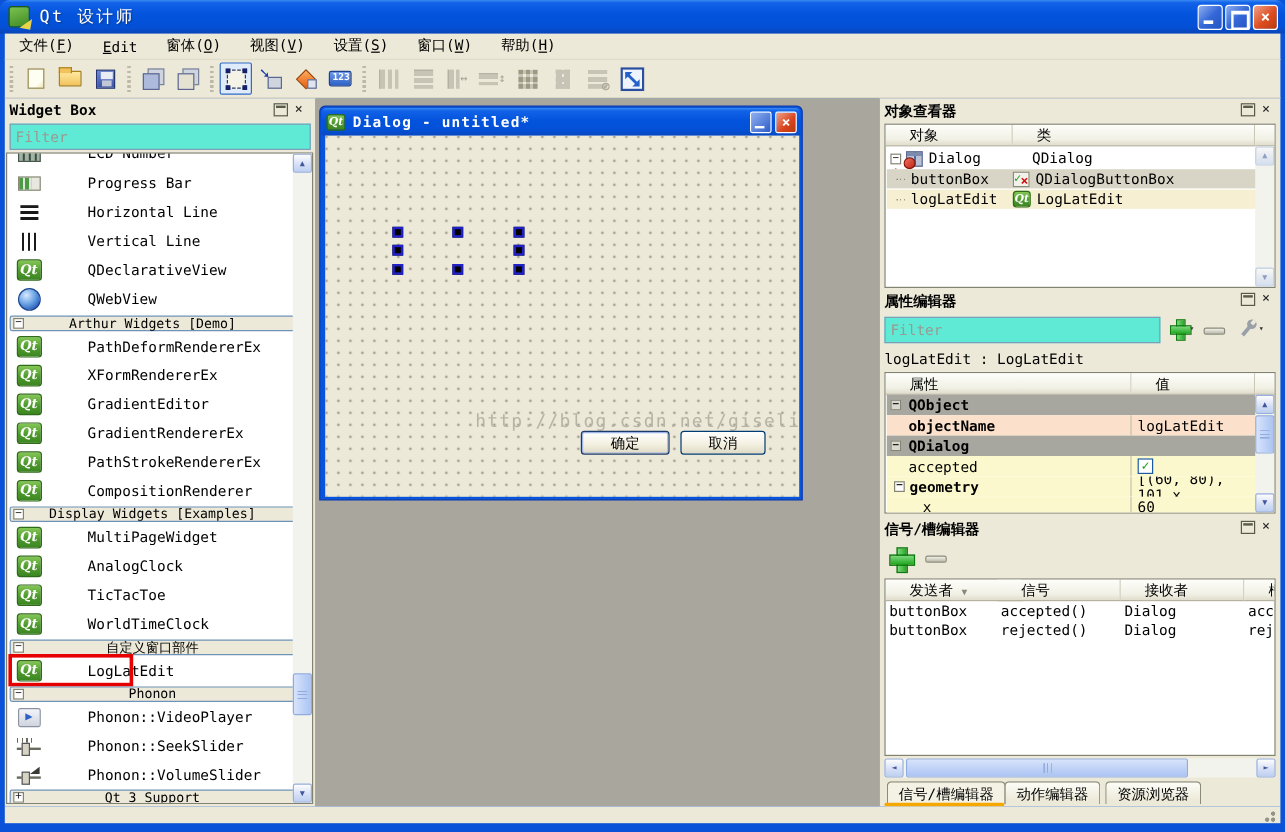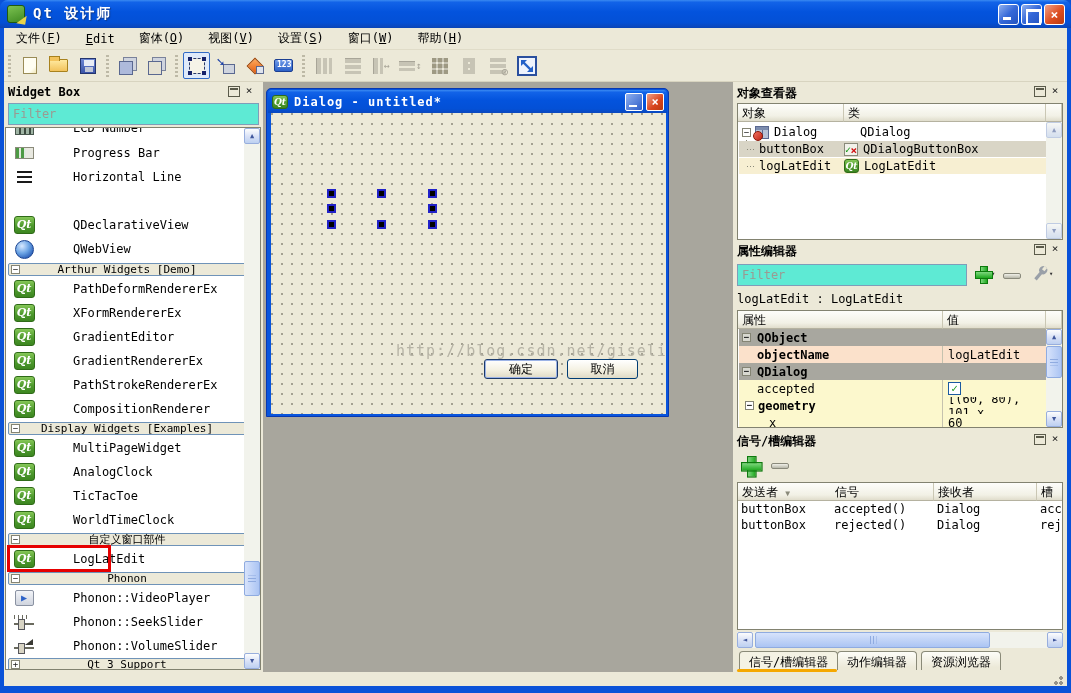--- a/index.html
+++ b/index.html
@@ -16,21 +16,21 @@
   #titlebar {
     left:0; top:0; width:1071px; height:28px;
     border-radius:8px 8px 0 0;
     background:linear-gradient(180deg,#3a8af2 0%,#1263e8 8%,#0353dd 42%,#0350d6 80%,#0a47bd 96%,#0845b5 100%);
     display:flex; align-items:center;
   }
   #app-icon { width:18px; height:18px; margin-left:7px;
     background:linear-gradient(160deg,#7cc251,#3f8a22); border:1px solid #1f5a10; border-radius:3px; position:relative;}
   #app-icon::after { content:""; position:absolute; right:-2px; bottom:-2px; width:0; height:0;
     border-left:9px solid transparent; border-bottom:9px solid #e8d44a; transform:rotate(10deg);}
-  #title-text { color:#fff; font-weight:bold; font-size:14px; margin-left:8px; text-shadow:1px 1px 1px #123a8a; letter-spacing:2px;}
+  #title-text { color:#fff; font-weight:normal; font-size:14px; margin-left:8px; text-shadow:1px 1px 1px #123a8a; letter-spacing:2px;}
   .wbtns { position:absolute; right:6px; top:4px; display:flex; gap:2px; }
   .wbtn { width:21px; height:21px; border:1px solid #fff; border-radius:3px; color:#fff;
     background:linear-gradient(135deg,#8fb0ef 0%,#3568d8 50%,#2454c0 100%);
     font-size:11px; line-height:19px; text-align:center; position:relative;}
   .wbtn.close { background:linear-gradient(135deg,#f0a188 0%,#dd4d20 55%,#b93a10 100%); font-weight:bold; font-size:13px;}
   .wbtn.min::after{ content:""; position:absolute; left:4px; bottom:4px; width:8px; height:3px; background:#fff;}
   .wbtn.max::after{ content:""; position:absolute; left:4px; top:4px; width:11px; height:11px; border:2px solid #fff; border-top-width:3px;}
 
   
   #menubar { left:4px; top:28px; width:1063px; height:22px; background:#ece9d8;
@@ -128,21 +128,21 @@
   .sb-btn { position:absolute; width:16px; height:16px; background:linear-gradient(180deg,#fdfdfd,#d7e0f6 55%,#bdd0f1);
     border:1px solid #98aedd; border-radius:2px; color:#40579c; font-size:7px; text-align:center; line-height:15px;}
   .sb-thumb { position:absolute; background:linear-gradient(90deg,#d7e3fb,#abc4f3); border:1px solid #8fabe0; border-radius:2px;}
   .sb-thumb.h { background:linear-gradient(180deg,#d7e3fb,#abc4f3); }
   .sb-grip { position:absolute; left:50%; top:50%; transform:translate(-50%,-50%);
     width:8px; height:7px; background:repeating-linear-gradient(180deg,#8fabe0 0 1px,transparent 1px 3px);}
   .sb-grip.h { width:7px; height:8px; background:repeating-linear-gradient(90deg,#8fabe0 0 1px,transparent 1px 3px);}
 
   
   .col-hdr { position:absolute; height:18px; background:linear-gradient(180deg,#fdfdfa,#f2f1e6 70%,#e0ddcc);
-    border-right:1px solid #cac7b4; border-bottom:1px solid #b5b2a0; padding:1px 4px; font-size:12px; }
+    border-right:1px solid #cac7b4; border-bottom:1px solid #b5b2a0; padding:1px 20px; font-size:12px; }
 
   
   #dialog { left:3px; top:6px; width:403px; height:329px; background:#0855dd;
     border:1px solid #0838b0; border-radius:5px 5px 0 0; }
   #dlg-title { position:absolute; left:1px; top:1px; right:1px; height:23px; border-radius:4px 4px 0 0;
     background:linear-gradient(180deg,#3a8af2,#1263e8 10%,#0353dd 45%,#0350d6 82%,#0a47bd 100%);
     display:flex; align-items:center; color:#fff; font-weight:bold; }
   #dlg-title .qt-ic { width:16px; height:14px; margin-left:4px; font-size:9px; line-height:12px;}
   #dlg-title span { margin-left:6px; letter-spacing:1px; }
   .dlg-btn { width:18px; height:18px; border:1px solid #fff; border-radius:2px; color:#fff;
@@ -309,20 +309,26 @@
           <span class="prog-ic"></span>
         </span>
         <span class="wb-label">Progress Bar</span>
       </div>
     <div class="wb-item" style="top:37px">
         <span class="wb-icon-slot">
           <span class="hline-ic"></span>
         </span>
         <span class="wb-label">Horizontal Line</span>
       </div>
+    <div class="wb-item" style="top:61px">
+        <span class="wb-icon-slot">
+          <span class="vline-ic"></span>
+        </span>
+        <span class="wb-label">Vertical Line</span>
+      </div>
     <div class="wb-item" style="top:85px">
         <span class="wb-icon-slot">
           <span class="qt-ic">Qt</span>
         </span>
         <span class="wb-label">QDeclarativeView</span>
       </div>
     <div class="wb-item" style="top:109px">
         <span class="wb-icon-slot">
           <span class="globe-ic"></span>
         </span>

